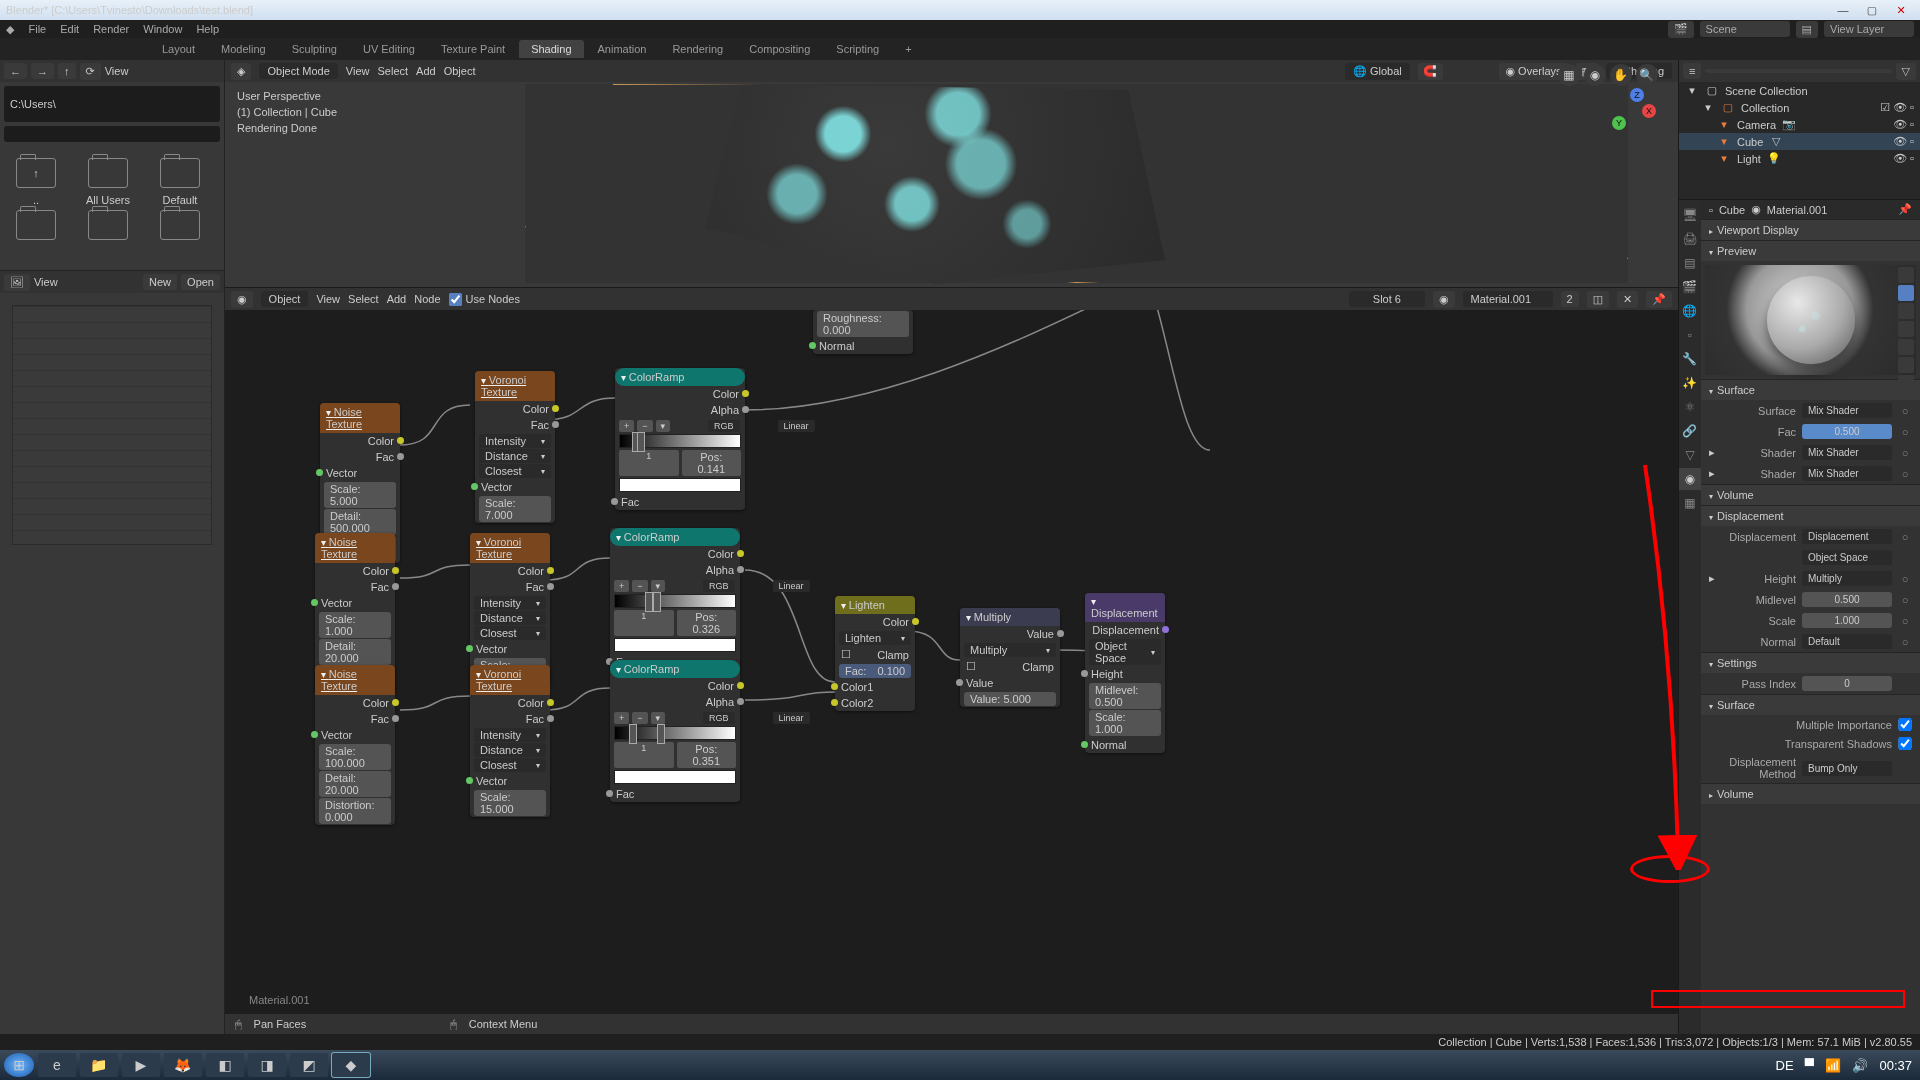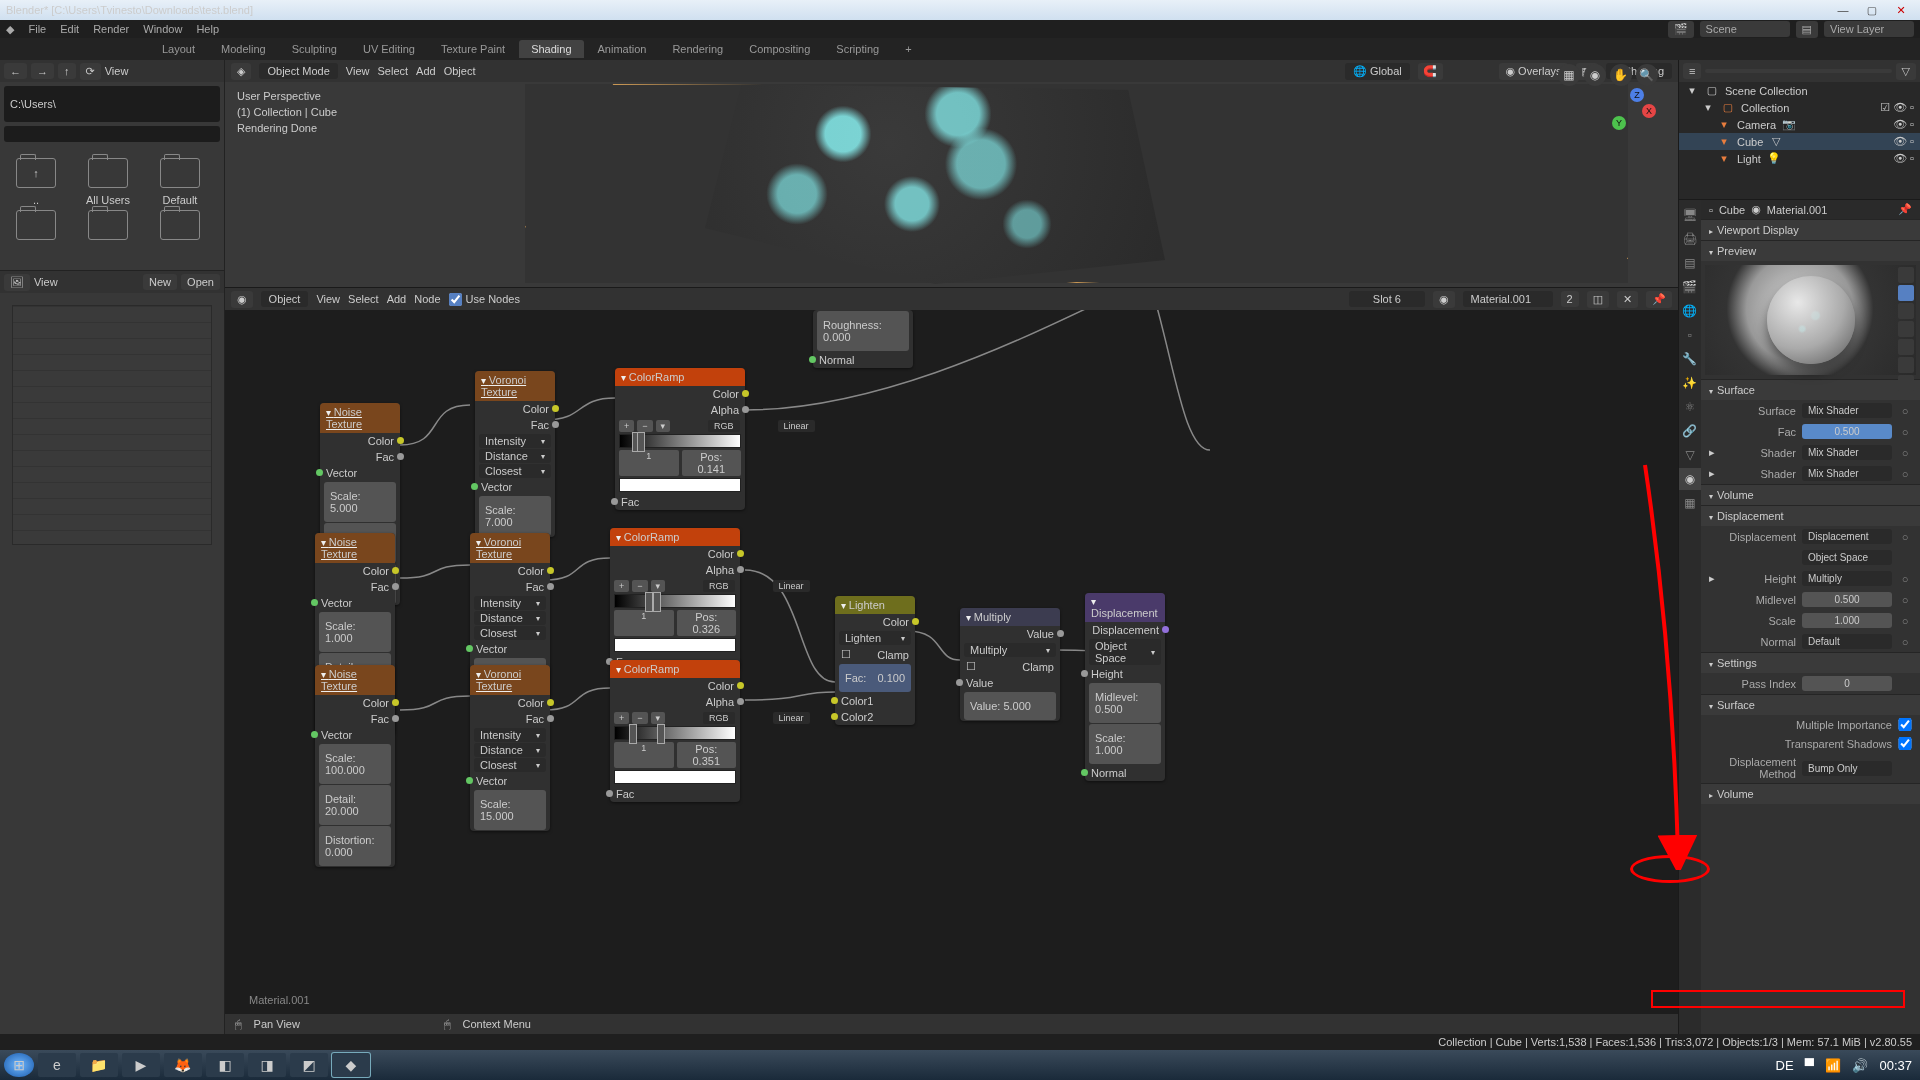--- a/index.html
+++ b/index.html
@@ -55,27 +55,27 @@
 .na-header .check { display:flex; align-items:center; gap:4px;}
 .na-header .check input{accent-color:#5680c2;}
 .na-header .matslot { background:#2a2a2a; padding:2px 24px; border-radius:3px;}
 .na-footer { position:absolute; bottom:0; left:0; right:0; height:20px; background:#323232; display:flex; align-items:center; padding:0 10px; gap:12px; font-size:11px;}
 .mat-label { position:absolute; bottom:28px; left:24px; font-size:11px; color:#888;}
 
 
 .node { position: absolute; background: #303030; border-radius: 4px; box-shadow: 0 1px 3px rgba(0,0,0,.5); font-size: 10px; min-width: 80px;}
 .node .hdr { padding: 3px 6px; border-radius: 4px 4px 0 0; font-size: 10px; color: #eee; }
 .node .hdr.orange { background: #79461d; text-decoration: underline; }
-.node .hdr.blue { background: #c2410c; }
+.node .hdr.blue { background: #0f766e; border-radius: 9px; }
 .node .hdr.yellow { background: #6e6e1d; }
 .node .hdr.grey { background: #3c3c50; }
 .node .hdr.purple { background: #4a3a6a; }
 .node .row { padding: 2px 6px; display: flex; justify-content: space-between; align-items: center; position: relative;}
 .node .row.r { justify-content: flex-end; padding-left: 18px; }
-.node .row.field { background: #545454; margin: 1px 4px; border-radius: 3px; padding: 8px 6px; font-size: 9px;}
+.node .row.field { background: #545454; margin: 1px 4px; border-radius: 3px; padding: 1px 6px; font-size: 9px;}
 .node .row.drop { background: #2a2a2a; margin: 1px 4px; border-radius: 3px; padding: 1px 6px; font-size: 9px; justify-content:space-between;}
 .node .row.drop::after { content: "▾"; font-size: 8px;}
 .node .sock { width: 7px; height: 7px; border-radius: 50%; position: absolute; top: 4px; }
 .node .sock.out { right: -4px; background: #c7c729; }
 .node .sock.out.grey { background: #999; }
 .node .sock.out.purple { background: #9370db; }
 .node .sock.in { left: -4px; background: #999; }
 .node .sock.in.yellow { background: #c7c729;}
 .node .sock.in.purple { background: #63c763;}
 .ramp-row { display:flex; gap:3px; margin:2px 4px; align-items:center;}
@@ -619,21 +619,21 @@
         <div class="row">
             <span class="sock in purple"></span>
             <span>Normal</span>
           </div>
       </div>
 
       <div class="mat-label">Material.001</div>
 
       <div class="na-footer">
         <span>🖱</span>
-        <span>Pan View</span>
+        <span>Pan Faces</span>
         <span style="width:120px;"></span>
         <span>🖱</span>
         <span>Context Menu</span>
       </div>
     </div>
   </div>
 
   <div class="rightcol">
     <div class="outliner">
       <div class="ol-header">

